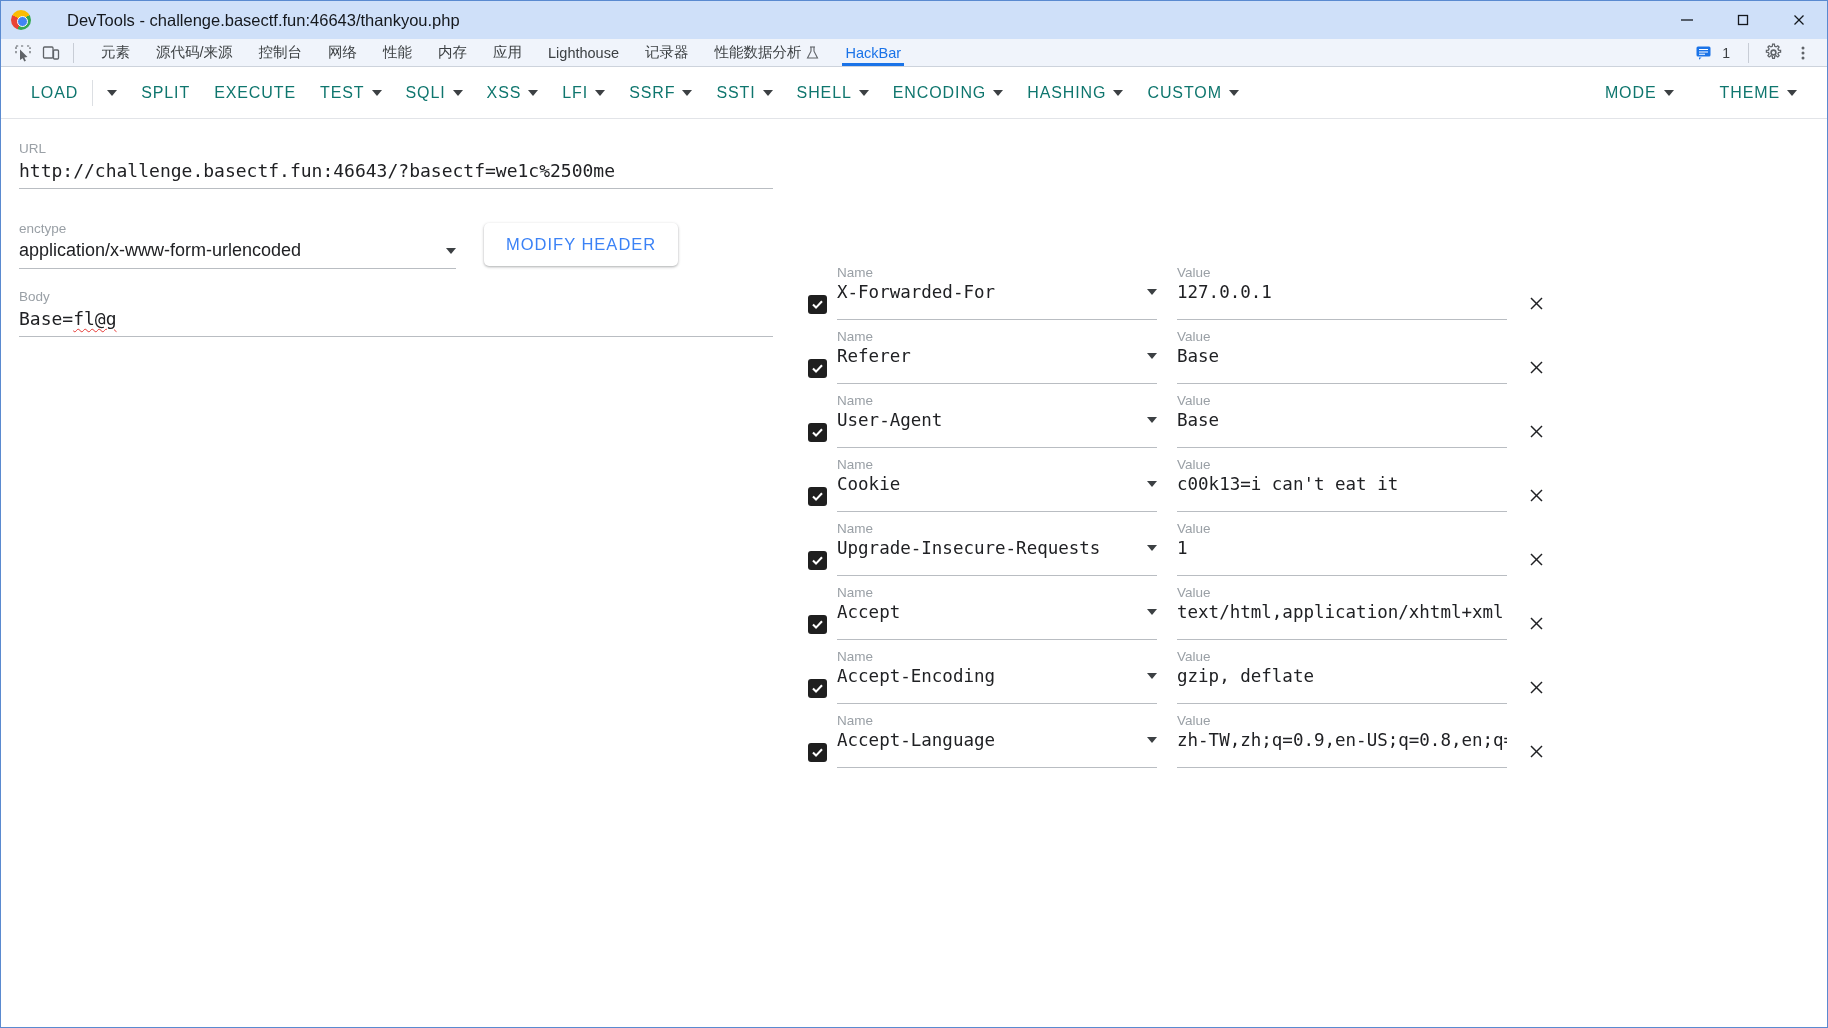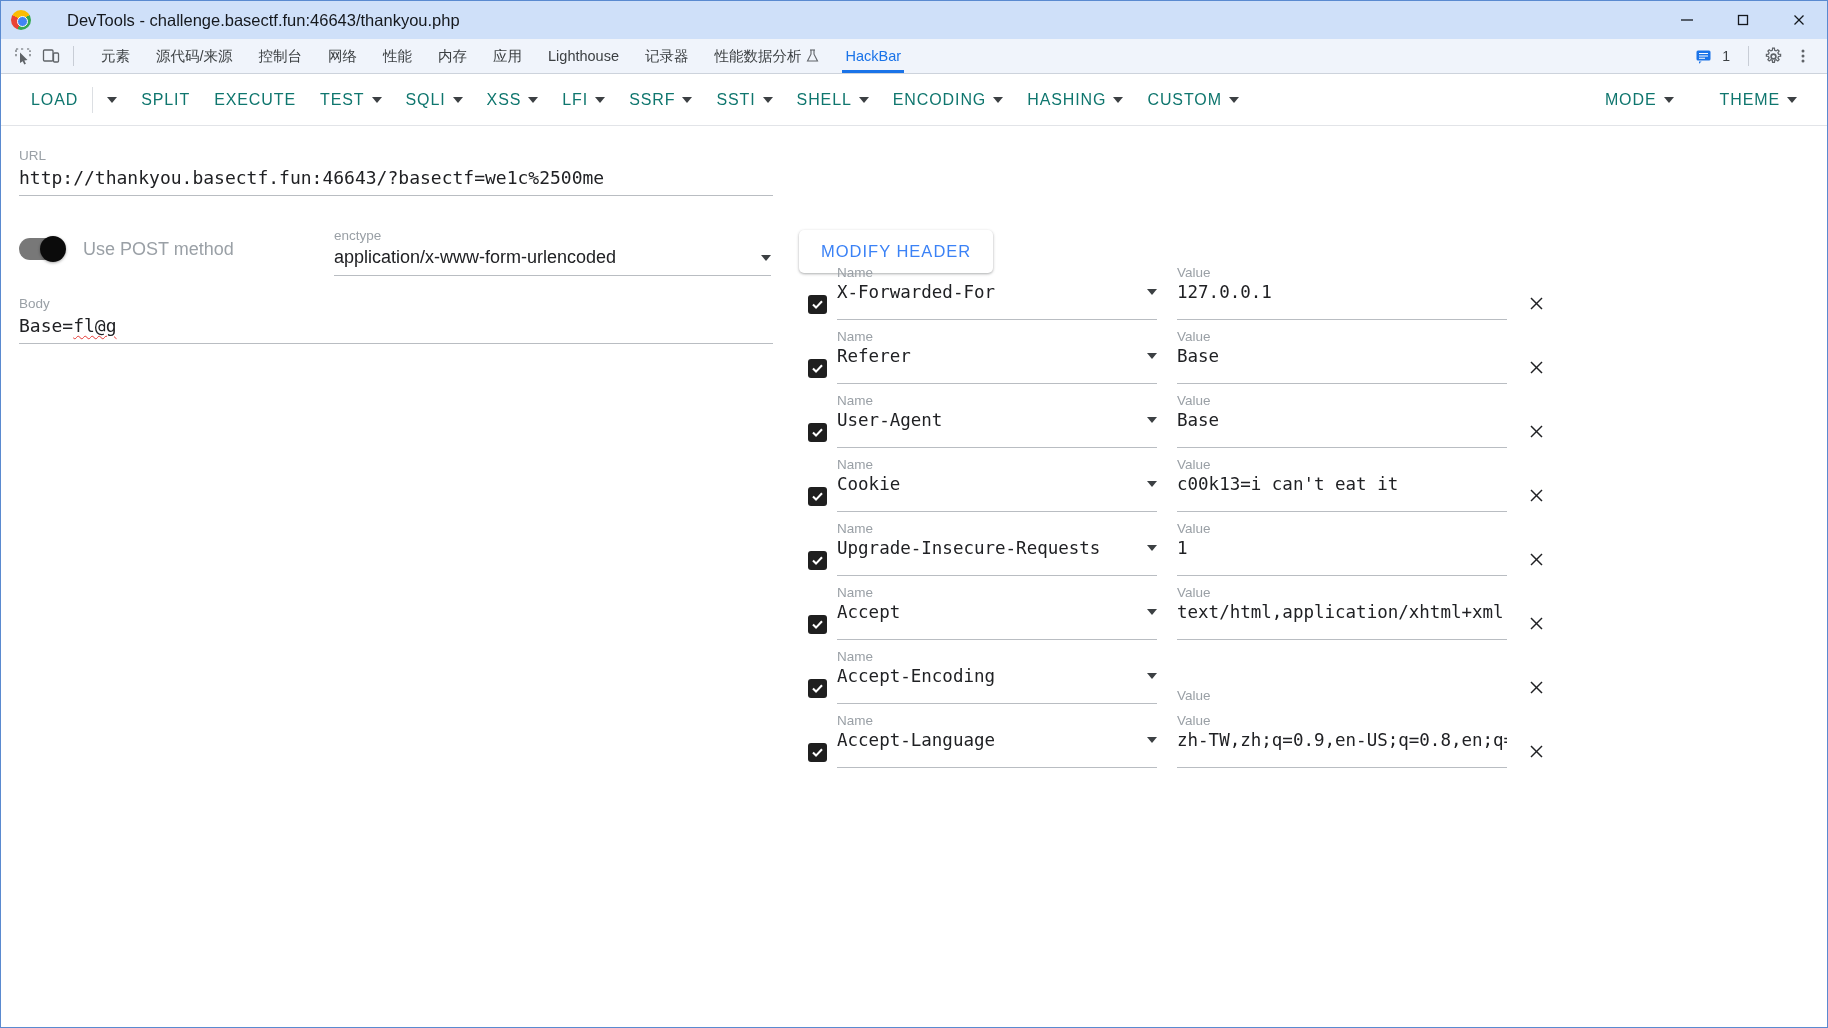--- a/index.html
+++ b/index.html
@@ -50,21 +50,21 @@
   }
   .win-btn {
     width: 56px; height: 38px;
     display: flex; align-items: center; justify-content: center;
     color: #14181e;
   }
   .win-btn svg { display: block; }
 
   
   .tabstrip {
-    height: 35px;
+    height: 28px;
     background: #f0f4fb;
     border-bottom: 1px solid #cdd3dc;
     display: flex;
     align-items: stretch;
     position: relative;
   }
   .tool-icons { display: flex; align-items: center; padding: 0 6px 0 8px; }
   .tool-icon {
     width: 28px; height: 28px;
     display: flex; align-items: center; justify-content: center;
@@ -407,30 +407,24 @@
     <div class="hb-btn">
         <span>THEME</span>
         <span class="caret"></span>
       </div>
   </div>
 
   <div class="content">
 
     <div class="url-block">
       <div class="field-label">URL</div>
-      <div class="underline-input mono">http://thankyou.basectf.fun:46643/?basectf=we1c%2500me</div>
+      <div class="underline-input mono">http://challenge.basectf.fun:46643/?basectf=we1c%2500me</div>
     </div>
 
     <div class="row2">
-      <div class="toggle-wrap">
-        <div class="toggle">
-          <div class="knob"></div>
-        </div>
-        <div class="toggle-label">Use POST method</div>
-      </div>
 
       <div class="enctype-block">
         <div class="field-label">enctype</div>
         <div class="underline-input">
           <span class="val">application/x-www-form-urlencoded</span>
           <span class="caret"></span>
         </div>
       </div>
 
       <div class="modify-header-wrap">
@@ -616,20 +610,23 @@
         </div>
       <div class="hdr-name">
         <div class="hdr-field-label">Name</div>
         <div class="hdr-input mono">
             <span class="txt">Accept-Encoding</span>
             <span class="caret"></span>
           </div>
       </div>
       <div class="hdr-value">
         <div class="hdr-field-label">Value</div>
+        <div class="hdr-input mono">
+            <span class="txt">gzip, deflate</span>
+          </div>
       </div>
       <div class="hdr-del">
           <svg width="17" height="17" viewBox="0 0 17 17">
             <line x1="3" y1="3" x2="14" y2="14" stroke="currentColor" stroke-width="1.5"></line>
             <line x1="14" y1="3" x2="3" y2="14" stroke="currentColor" stroke-width="1.5"></line>
           </svg>
         </div>
     </div>
 
     <div class="hdr-row">

